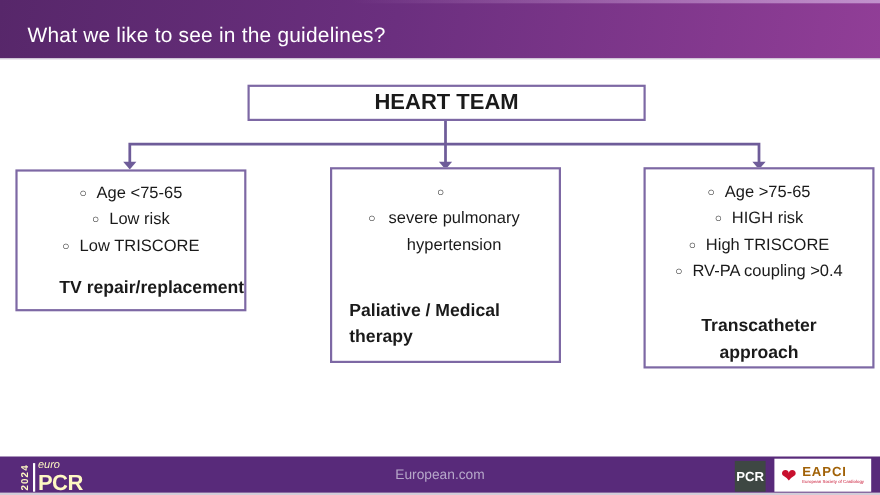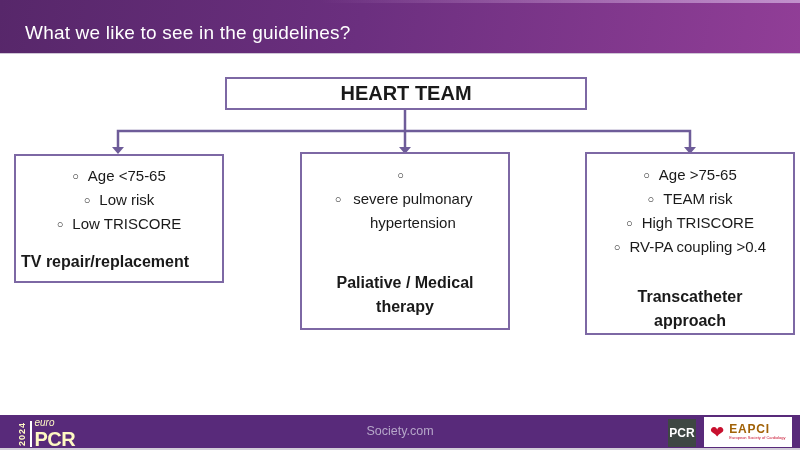--- a/index.html
+++ b/index.html
@@ -46,22 +46,22 @@
     display: flex; justify-content: center; align-items: flex-start;
     font-size: 15px; line-height: 24px; text-align: center;
   }
   .box-left .bullet, .box-right .bullet { white-space: nowrap; }
   .bullet-marker { font-size: 11px; line-height: 24px; margin-right: 9px; }
   .box-middle .bullet-text { max-width: 125px; }
 
   .conclusion {
     font-weight: bold; font-size: 16px; margin-top: auto; line-height: 24px;
   }
-  .box-left .conclusion { text-align: left; padding: 0 0 7px 5px; }
-  .box-middle .conclusion { text-align: center; padding-bottom: 9px; max-width: 175px; align-self: center; }
+  .box-left .conclusion { text-align: right; padding: 0 0 7px 5px; }
+  .box-middle .conclusion { text-align: left; padding-bottom: 9px; max-width: 175px; align-self: center; }
   .box-right .conclusion { text-align: center; padding-bottom: 0; max-width: 145px; align-self: center; }
 
   
   .footer {
     position: absolute; left: 0; top: 415px; width: 800px; height: 33px;
     background: #582a7a;
   }
   .footer-strip {
     position: absolute; left: 0; top: 448px; width: 800px; height: 2px;
     background: #d2cdd8;
@@ -149,21 +149,21 @@
     <div class="conclusion">Paliative / Medical therapy</div>
   </div>
 
   <div class="branch-box box-right">
     <div class="bullet">
       <span class="bullet-marker">○</span>
       <span class="bullet-text">Age &gt;75-65</span>
     </div>
     <div class="bullet">
       <span class="bullet-marker">○</span>
-      <span class="bullet-text">TEAM risk</span>
+      <span class="bullet-text">HIGH risk</span>
     </div>
     <div class="bullet">
       <span class="bullet-marker">○</span>
       <span class="bullet-text">High TRISCORE</span>
     </div>
     <div class="bullet">
       <span class="bullet-marker">○</span>
       <span class="bullet-text">RV-PA coupling &gt;0.4</span>
     </div>
     <div class="conclusion">Transcatheter approach</div>
@@ -171,21 +171,21 @@
 
   <div class="footer">
     <div class="europcr-logo">
       <span class="logo-year">2024</span>
       <span class="logo-divider"></span>
       <span class="logo-stack">
         <span class="logo-euro">euro</span>
         <span class="logo-pcr">PCR</span>
       </span>
     </div>
-    <div class="footer-site">Society.com</div>
+    <div class="footer-site">European.com</div>
     <div class="pcr-badge">
       <span>PCR</span>
     </div>
     <div class="eapci-badge">
       <span class="eapci-heart">❤</span>
       <span class="eapci-text">
         <span class="eapci-name">EAPCI</span>
         <span class="eapci-sub">European Society of Cardiology</span>
       </span>
     </div>

